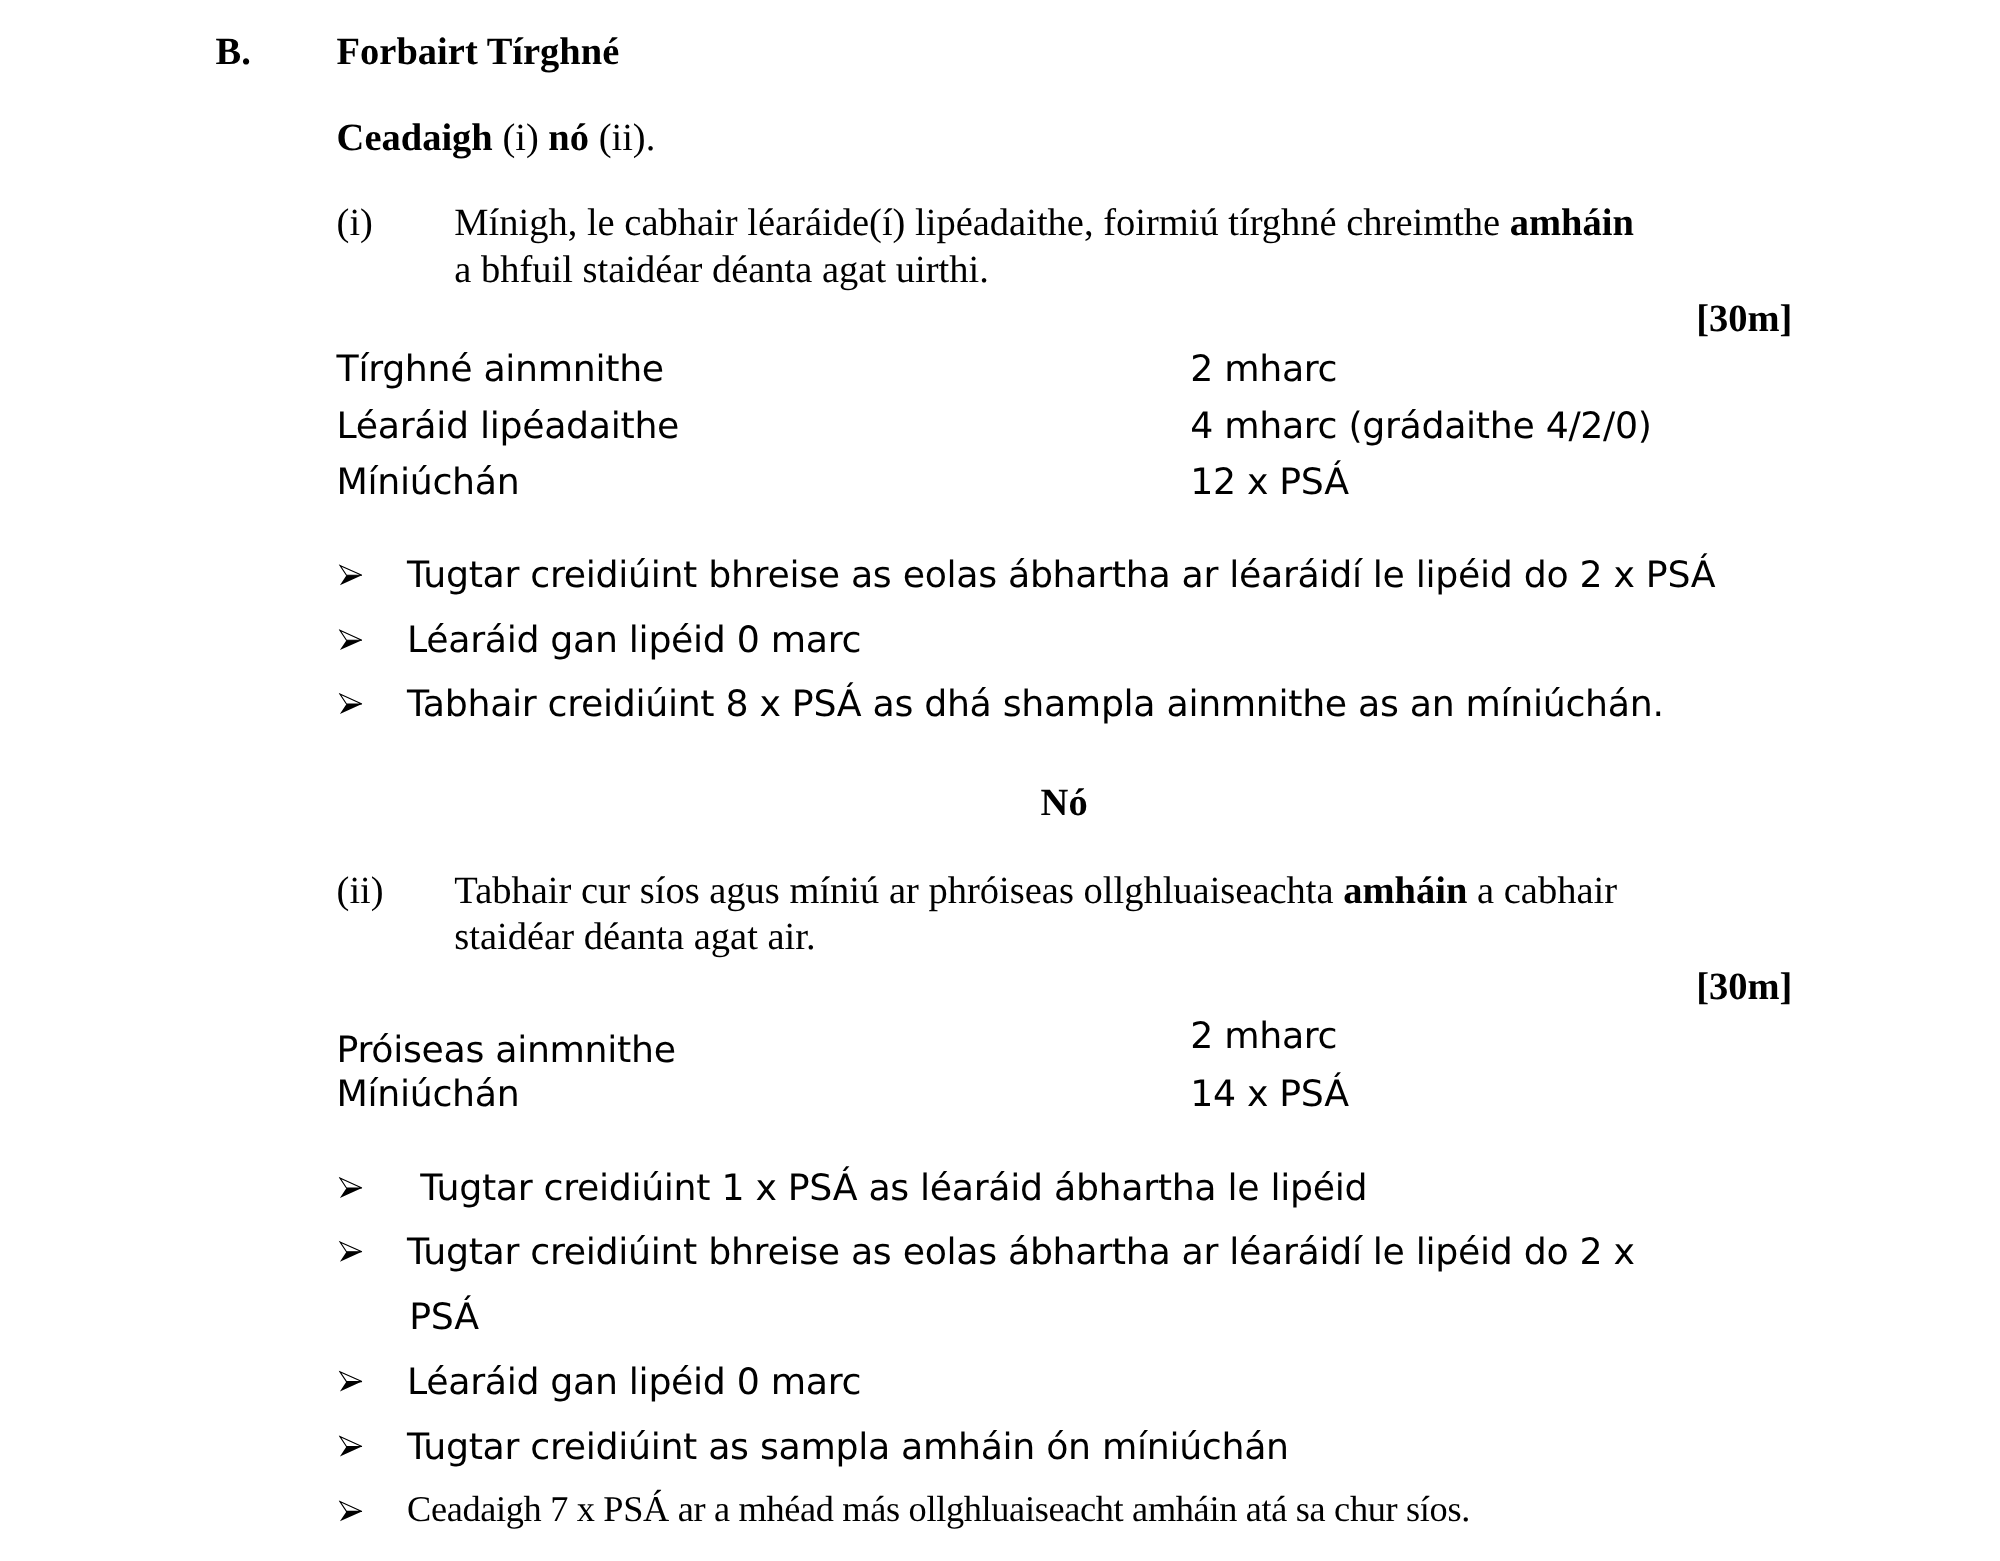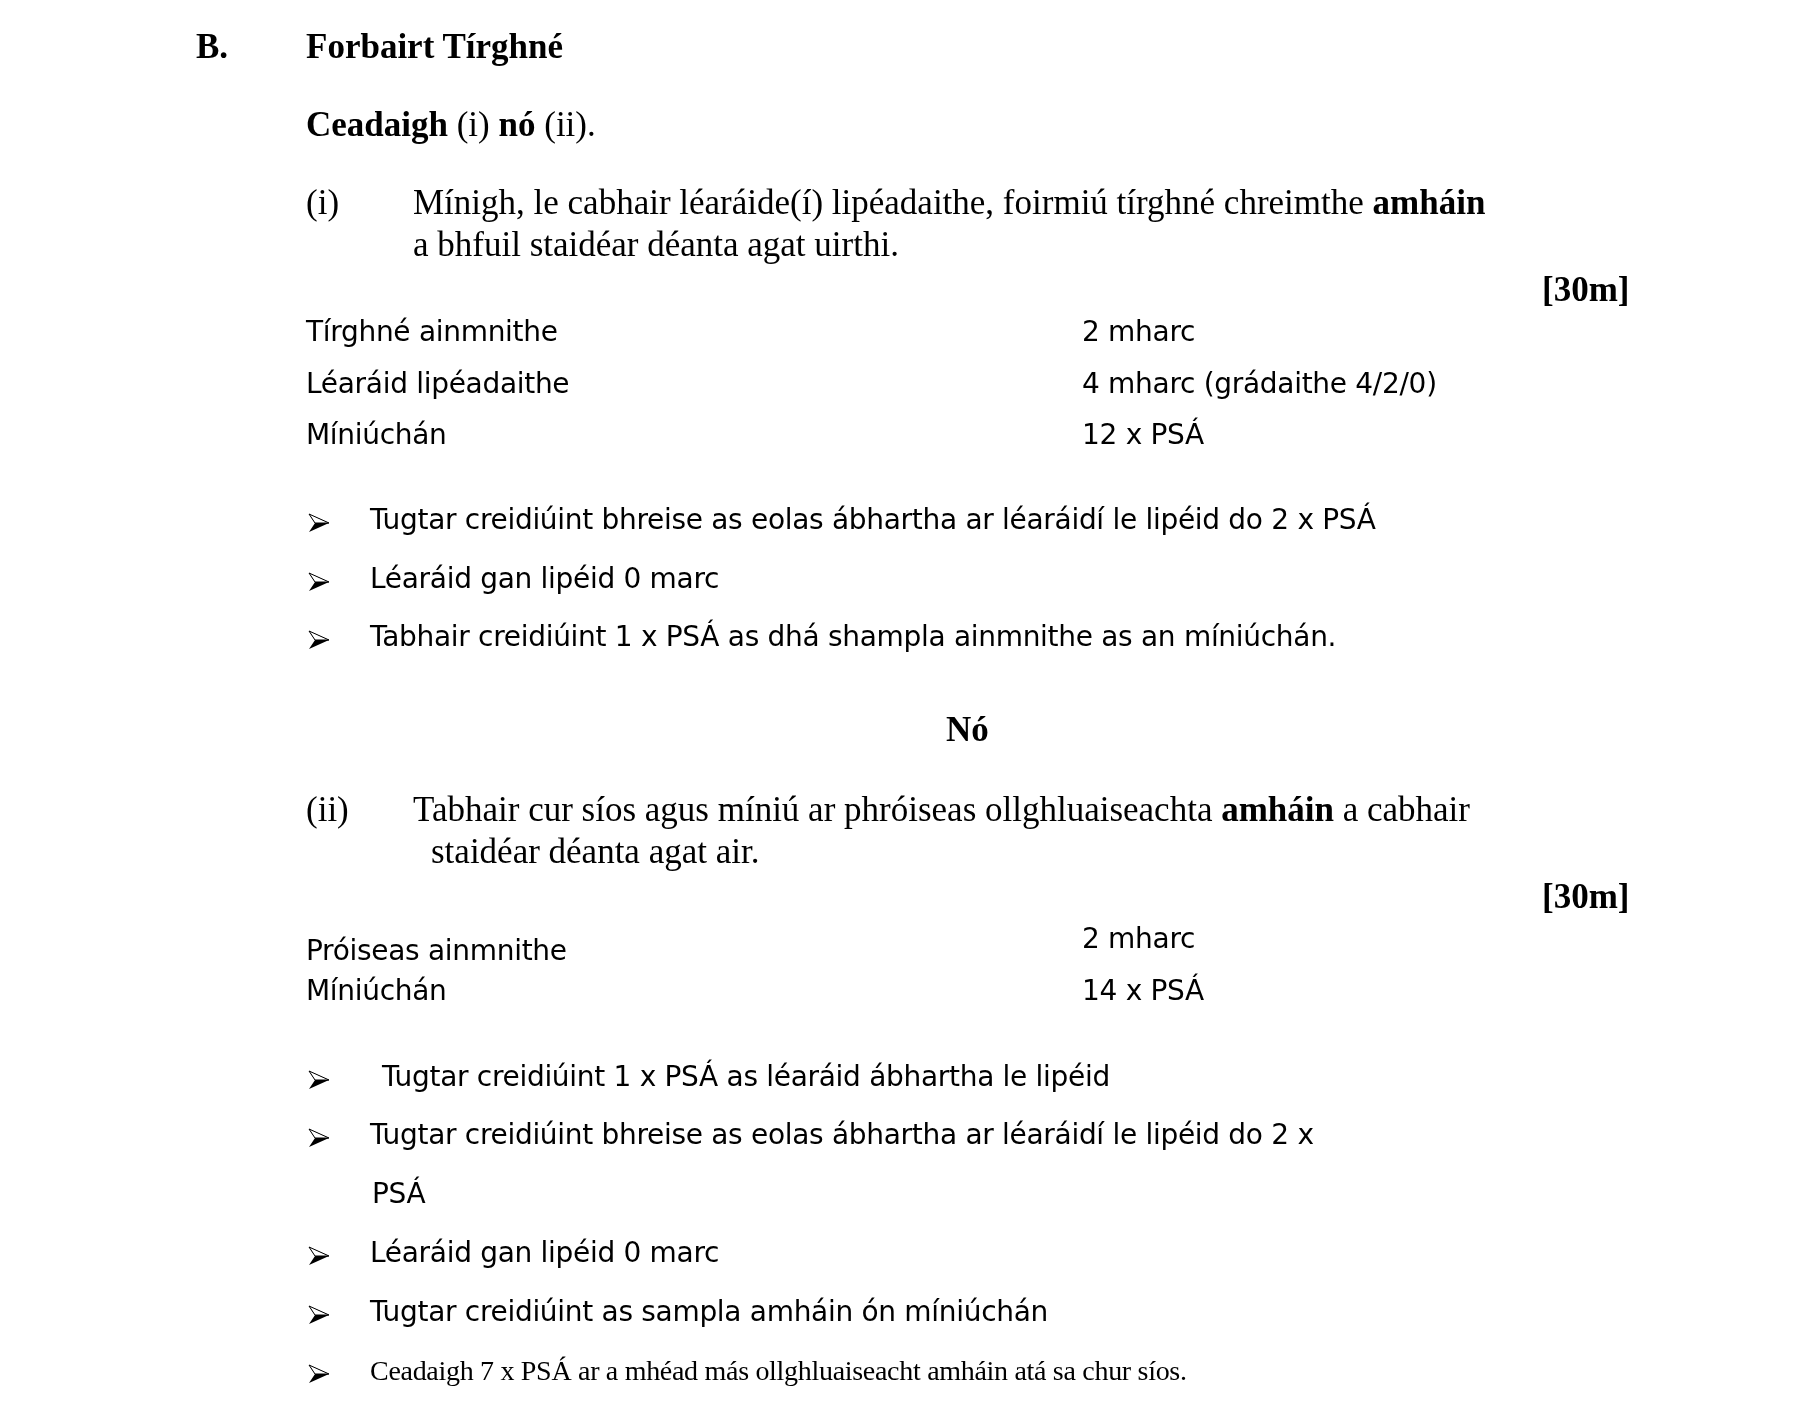--- a/index.html
+++ b/index.html
@@ -1,19 +1,19 @@
 <!DOCTYPE html>
 <html><head>
 <meta charset="utf-8">
 <style>
   html, body { margin: 0; padding: 0; background: #ffffff; }
   body { width: 1818px; height: 1419px; position: relative; overflow: hidden; color: #000; }
   .abs { position: absolute; white-space: nowrap; }
   .serif { font-family: "Liberation Serif", "DejaVu Serif", serif; font-size: 35px; line-height: 1; }
-  .sans { font-family: "DejaVu Sans", "Liberation Sans", sans-serif; font-size: 28px; line-height: 1; letter-spacing: -0.3px; }
+  .sans { font-family: "DejaVu Sans", "Liberation Sans", sans-serif; font-size: 33px; line-height: 1; letter-spacing: -0.3px; }
   b { font-weight: bold; }
   .arrow { width: 22px; height: 22px; }
 </style>
 </head>
 <body>
 
 <div class="abs serif" style="left:196px; top:29px;"><b>B.</b></div>
 <div class="abs serif" style="left:306px; top:29px;"><b>Forbairt Tírghné</b></div>
 
 <div class="abs serif" style="left:306px; top:107px;">
@@ -42,27 +42,27 @@
 <div class="abs sans" style="left:370px; top:506px;">Tugtar creidiúint bhreise as eolas ábhartha ar léaráidí le lipéid do 2 x PSÁ</div>
 <svg class="abs arrow" style="left:308px; top:571px;" viewBox="0 0 22 22">
     <polygon points="1,2 21,11 1,20 7,11" fill="#000"></polygon>
     <polygon points="1,2 21,11 7,11" fill="#fff" stroke="#000" stroke-width="1"></polygon>
   </svg>
 <div class="abs sans" style="left:370px; top:565px;">Léaráid gan lipéid 0 marc</div>
 <svg class="abs arrow" style="left:308px; top:629px;" viewBox="0 0 22 22">
     <polygon points="1,2 21,11 1,20 7,11" fill="#000"></polygon>
     <polygon points="1,2 21,11 7,11" fill="#fff" stroke="#000" stroke-width="1"></polygon>
   </svg>
-<div class="abs sans" style="left:370px; top:623px;">Tabhair creidiúint 1 x PSÁ as dhá shampla ainmnithe as an míniúchán.</div>
+<div class="abs sans" style="left:370px; top:623px;">Tabhair creidiúint 8 x PSÁ as dhá shampla ainmnithe as an míniúchán.</div>
 
 <div class="abs serif" style="left:946px; top:712px;"><b>Nó</b></div>
 
 <div class="abs serif" style="left:306px; top:792px;">(ii)</div>
 <div class="abs serif" style="left:413px; top:792px;"><span>Tabhair cur síos agus míniú ar phróiseas ollghluaiseachta </span><b>amháin</b><span> a cabhair</span></div>
-<div class="abs serif" style="left:431px; top:834px;">staidéar déanta agat air.</div>
+<div class="abs serif" style="left:413px; top:834px;">staidéar déanta agat air.</div>
 <div class="abs serif" style="left:1542px; top:879px;"><b>[30m]</b></div>
 
 <div class="abs sans" style="left:306px; top:925px;margin-top:12px;">Próiseas ainmnithe</div>
 <div class="abs sans" style="left:1082px; top:925px;">2 mharc</div>
 <div class="abs sans" style="left:306px; top:977px;">Míniúchán</div>
 <div class="abs sans" style="left:1082px; top:977px;">14 x PSÁ</div>
 
 <svg class="abs arrow" style="left:308px; top:1069px;" viewBox="0 0 22 22">
     <polygon points="1,2 21,11 1,20 7,11" fill="#000"></polygon>
     <polygon points="1,2 21,11 7,11" fill="#fff" stroke="#000" stroke-width="1"></polygon>

